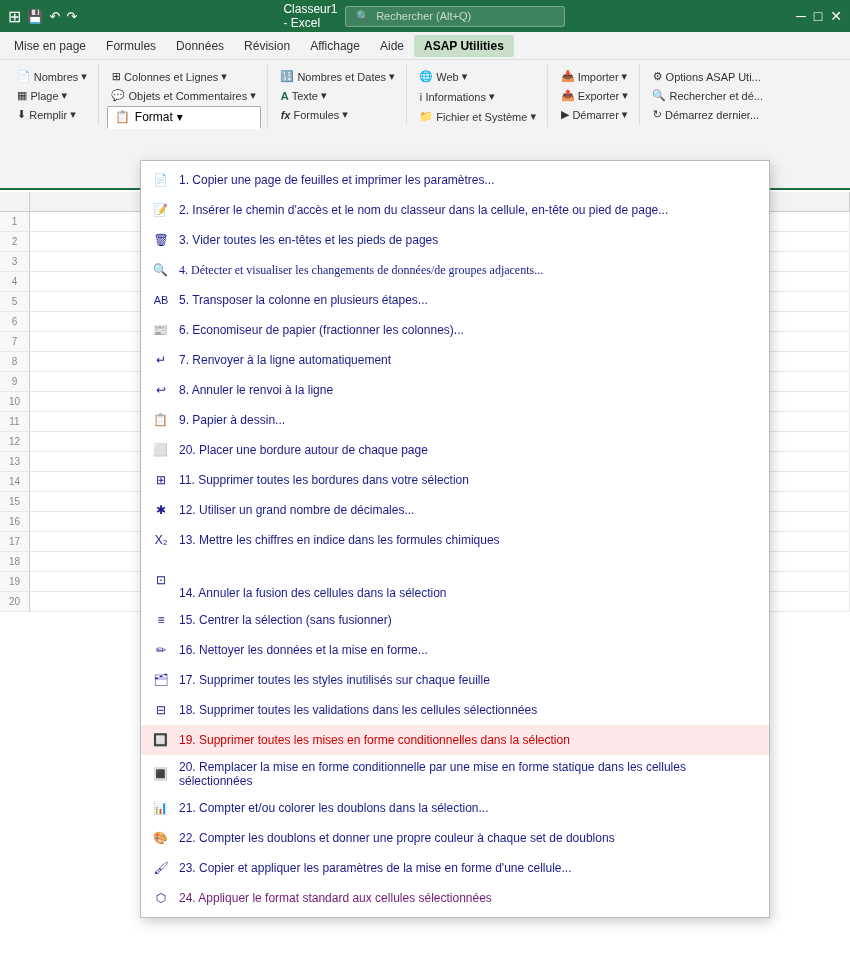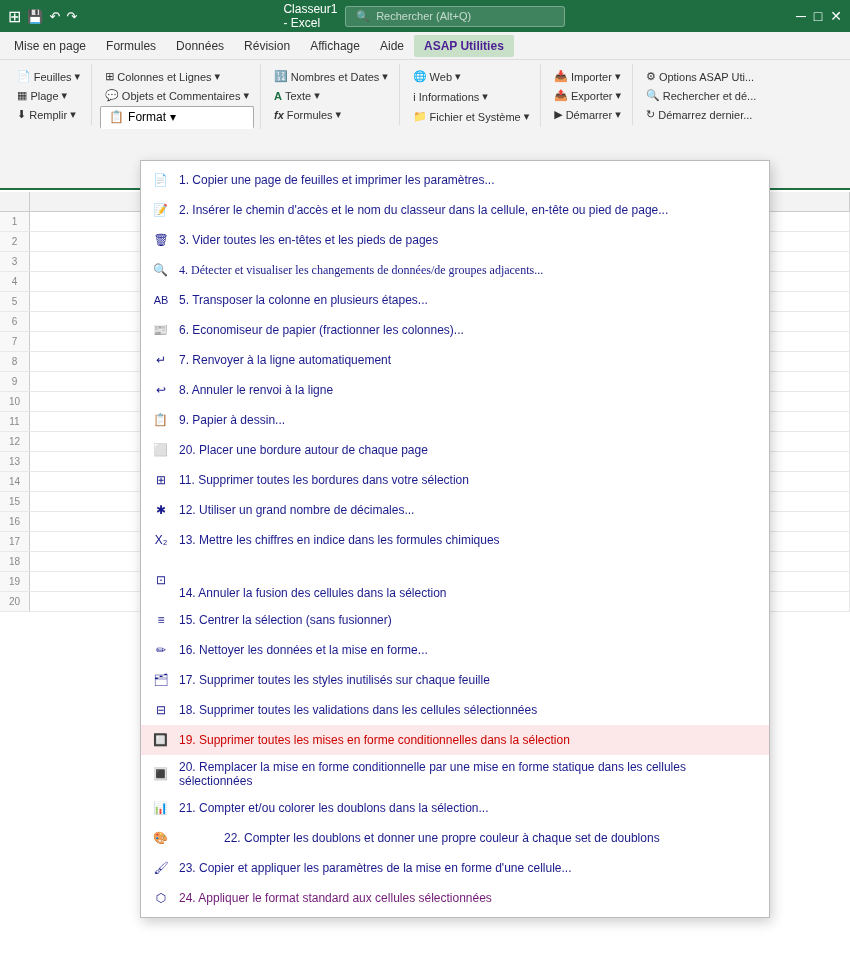--- a/index.html
+++ b/index.html
@@ -39,21 +39,21 @@
       align-items: center;
       padding: 0 4px;
     }
     .menu-item {
       padding: 4px 10px;
       font-size: 12px;
       cursor: pointer;
       color: #333;
       border-radius: 2px;
     }
-    .menu-item.active { background: #c7e0c7; color: #4c1d95; font-weight: 600; }
+    .menu-item.active { background: #c7e0c7; color: #000000; font-weight: 600; }
 
     
     .ribbon {
       background: #f3f3f3;
       border-bottom: 2px solid #1e6e42;
       padding: 4px 6px 2px 6px;
       display: flex;
       gap: 2px;
     }
     .ribbon-group {
@@ -193,21 +193,21 @@
   <div class="menu-item">Affichage</div>
   <div class="menu-item">Aide</div>
   <div class="menu-item active">ASAP Utilities</div>
 </div>
 
 <div class="ribbon" style="position:relative; flex-wrap:nowrap; overflow:hidden; height:130px; align-items:flex-start;">
 
   <div class="ribbon-group" style="flex-direction:column; gap:2px; padding-top:4px;">
     <div class="ribbon-btn">
       <span>📄</span>
-      <span>Feuilles</span>
+      <span>Nombres</span>
       <span>▾</span>
     </div>
     <div class="ribbon-btn">
       <span>▦</span>
       <span>Plage</span>
       <span>▾</span>
     </div>
     <div class="ribbon-btn">
       <span>⬇</span>
       <span>Remplir</span>
@@ -385,21 +385,21 @@
     <div class="dropdown-item">
       <span class="dropdown-item-icon" style="font-size: 12px;">🔳</span>
       <span class="dropdown-item-text" style="color: rgb(26, 26, 140);">20. Remplacer la mise en forme conditionnelle par une mise en forme statique dans les cellules sélectionnées</span>
     </div>
     <div class="dropdown-item">
       <span class="dropdown-item-icon" style="font-size: 12px;">📊</span>
       <span class="dropdown-item-text" style="color: rgb(26, 26, 140);">21. Compter et/ou colorer les doublons dans la sélection...</span>
     </div>
     <div class="dropdown-item">
       <span class="dropdown-item-icon" style="font-size: 12px;">🎨</span>
-      <span class="dropdown-item-text" style="color: rgb(26, 26, 140); margin-left: 45px;">22. Compter les doublons et donner une propre couleur à chaque set de doublons</span>
+      <span class="dropdown-item-text" style="color: rgb(26, 26, 140);">22. Compter les doublons et donner une propre couleur à chaque set de doublons</span>
     </div>
     <div class="dropdown-item">
       <span class="dropdown-item-icon" style="font-size: 12px;">🖌</span>
       <span class="dropdown-item-text" style="color: rgb(26, 26, 140);">23. Copier et appliquer les paramètres de la mise en forme d'une cellule...</span>
     </div>
     <div class="dropdown-item">
       <span class="dropdown-item-icon" style="font-size: 12px;">⬡</span>
       <span class="dropdown-item-text" style="color: #701a75;">24. Appliquer le format standard aux cellules sélectionnées</span>
     </div>
   </div>

